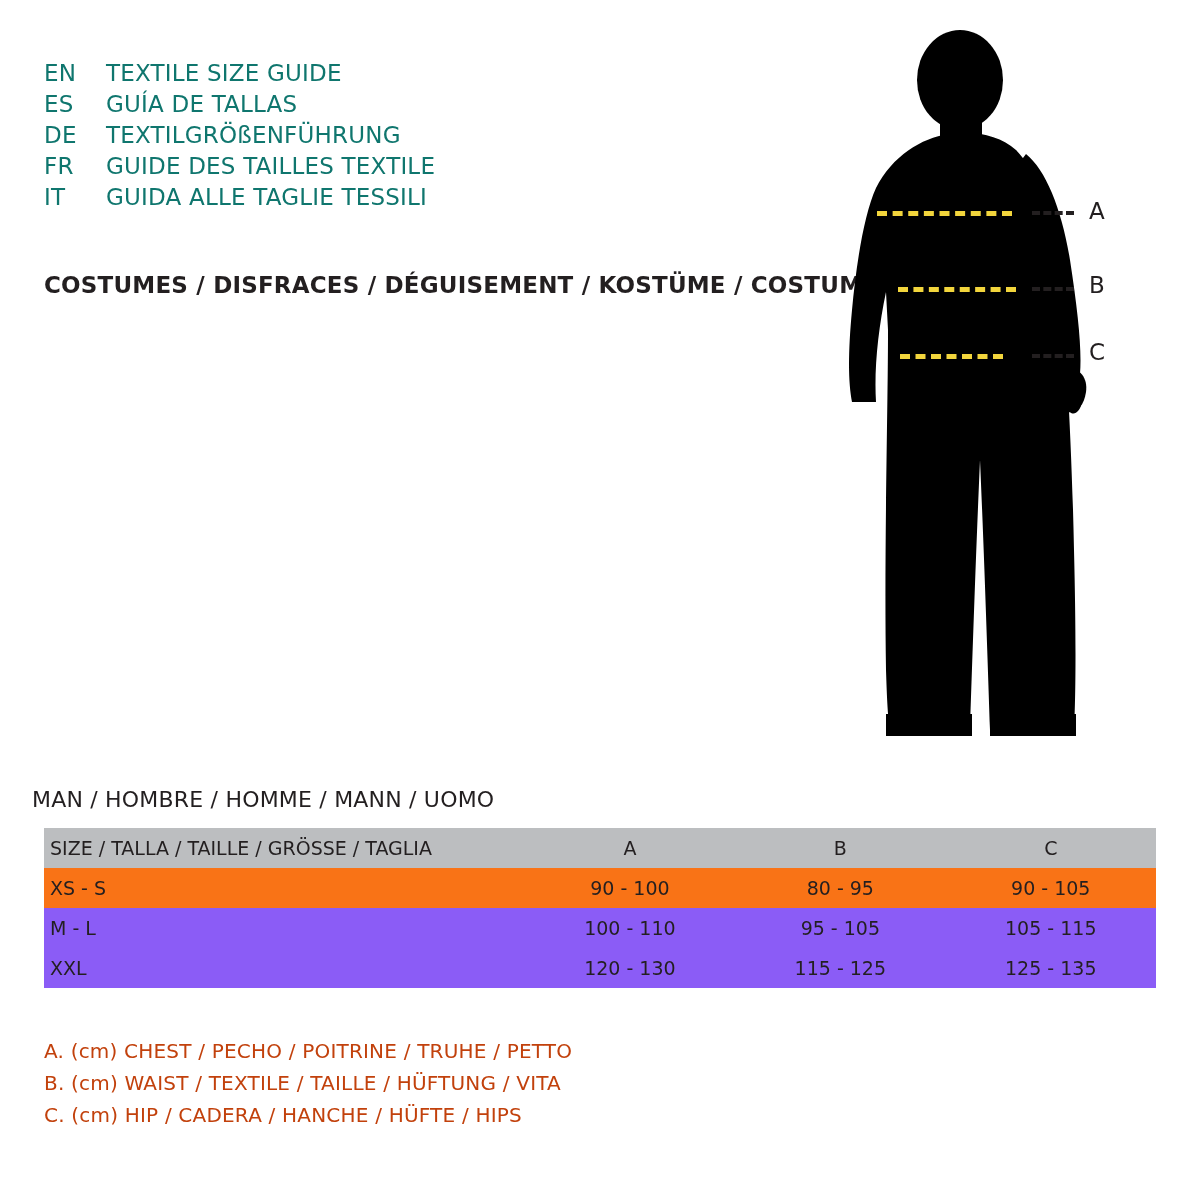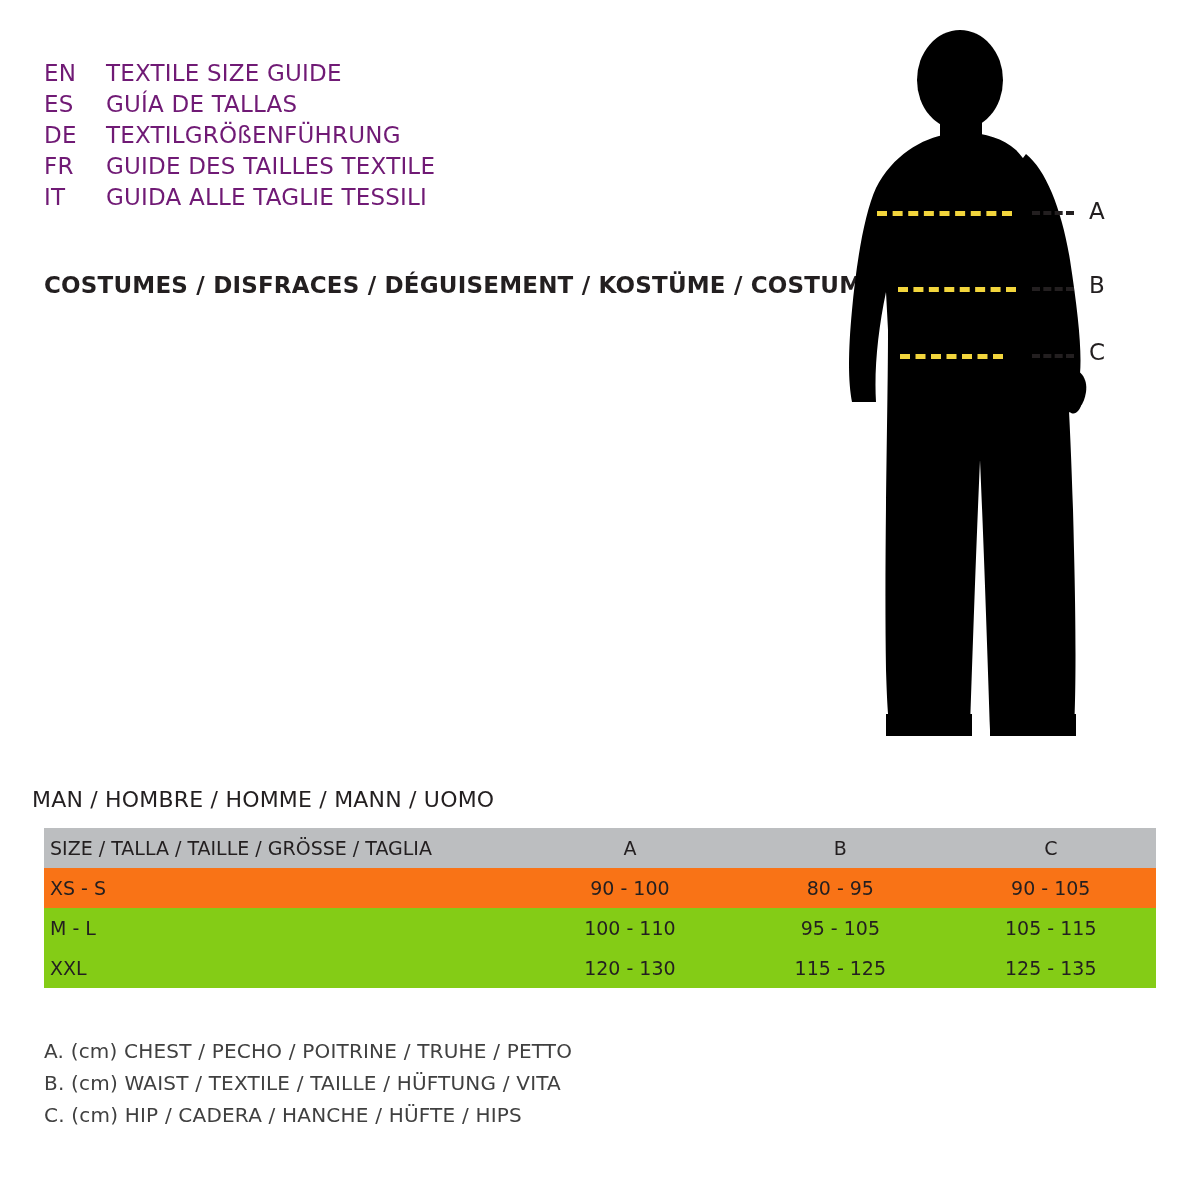--- a/index.html
+++ b/index.html
@@ -27,21 +27,21 @@
     left: 44px;
     top: 58px;
     width: 780px;
   }
   .lang-row {
     display: flex;
     align-items: baseline;
     font-size: 23px;
     line-height: 31px;
     letter-spacing: 0.2px;
-    color: #701a75;
+    color: #0f766e;
     white-space: nowrap;
   }
   .lang-code {
     width: 62px;
     flex: 0 0 62px;
   }
   .lang-text {
     flex: 1 1 auto;
   }
   .costumes-line {
@@ -129,35 +129,35 @@
   }
   table.size-table th.meas-col,
   table.size-table td.meas-col {
     text-align: center;
     width: 204px;
   }
   table.size-table tbody tr.odd td {
     background: #f97316;
   }
   table.size-table tbody tr.even td {
-    background: #84cc16;
+    background: #8b5cf6;
   }
   table.size-table td.label-col {
     text-align: left;
     padding-left: 6px;
   }
 
   
   .legend {
     position: absolute;
     left: 44px;
     top: 1035px;
     font-size: 20px;
     line-height: 32px;
-    color: #404040;
+    color: #c2410c;
     letter-spacing: 0.2px;
   }
   .legend div { white-space: nowrap; }
 </style>
 </head>
 <body>
 
 <div class="page">
 
   <div class="lang-block">

